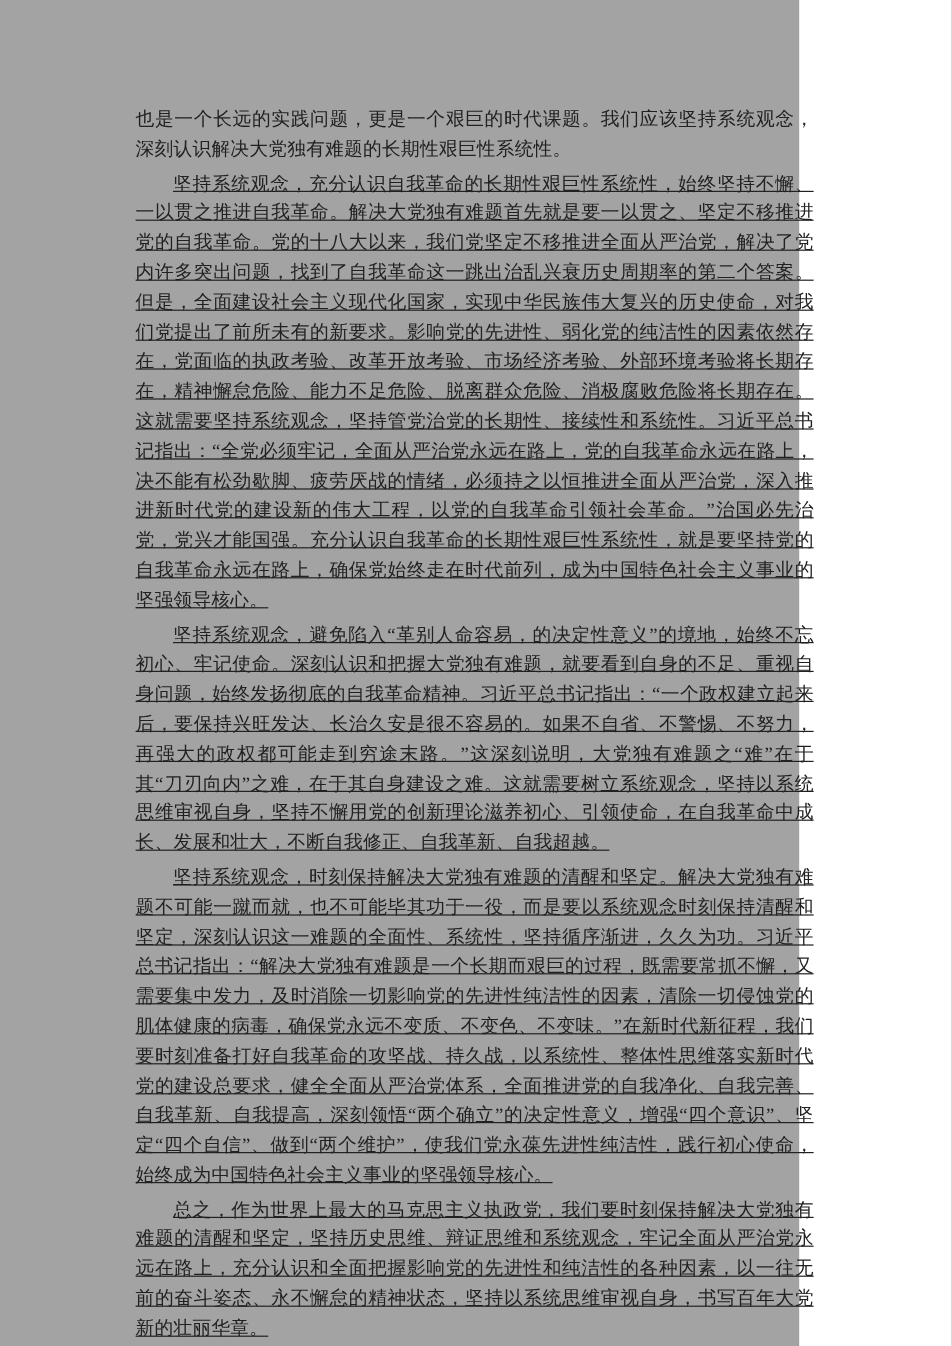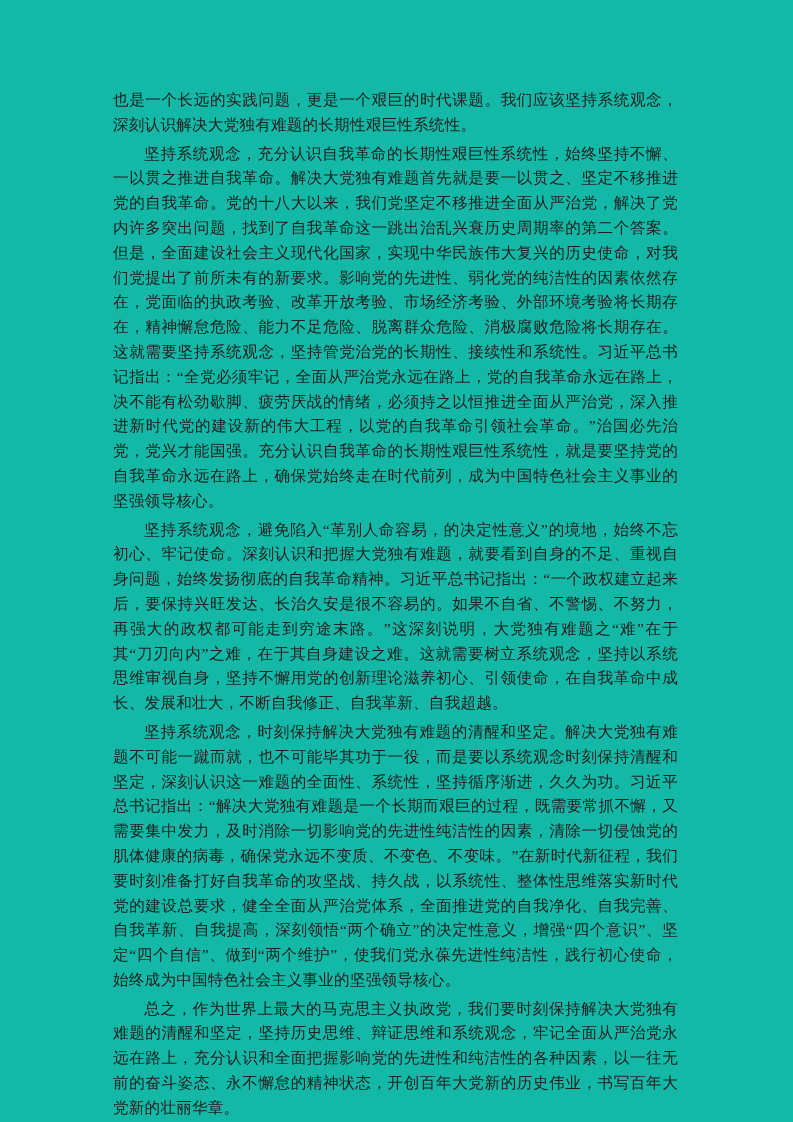--- a/index.html
+++ b/index.html
@@ -7,48 +7,49 @@
     padding: 0;
   }
   body {
     width: 793px;
     height: 1122px;
     background: #ffffff;
     overflow: hidden;
   }
   .page {
     position: relative;
-    width: 793px;
+    width: 666px;
     height: 1122px;
-    background: #14b8a6;
+    background: #a3a3a3;
     font-family: "Liberation Serif", "DejaVu Serif", serif;
   }
   .text-block {
     position: absolute;
     left: 113px;
     top: 88px;
     width: 565px;
     font-size: 15.6px;
     line-height: 24.8px;
     color: #212121;
     text-align: justify;
     letter-spacing: 0.2px;
   }
   .text-block p {
     margin: 0 0 4px 0;
     word-break: break-all;
   }
   .text-block p.indent {
     text-indent: 2em;
+    text-decoration: underline;
   }
 </style>
 </head>
 <body>
 
 <div class="page">
   <div class="text-block">
     <p>也是一个长远的实践问题，更是一个艰巨的时代课题。我们应该坚持系统观念，深刻认识解决大党独有难题的长期性艰巨性系统性。</p>
     <p class="indent">坚持系统观念，充分认识自我革命的长期性艰巨性系统性，始终坚持不懈、一以贯之推进自我革命。解决大党独有难题首先就是要一以贯之、坚定不移推进党的自我革命。党的十八大以来，我们党坚定不移推进全面从严治党，解决了党内许多突出问题，找到了自我革命这一跳出治乱兴衰历史周期率的第二个答案。但是，全面建设社会主义现代化国家，实现中华民族伟大复兴的历史使命，对我们党提出了前所未有的新要求。影响党的先进性、弱化党的纯洁性的因素依然存在，党面临的执政考验、改革开放考验、市场经济考验、外部环境考验将长期存在，精神懈怠危险、能力不足危险、脱离群众危险、消极腐败危险将长期存在。这就需要坚持系统观念，坚持管党治党的长期性、接续性和系统性。习近平总书记指出：“全党必须牢记，全面从严治党永远在路上，党的自我革命永远在路上，决不能有松劲歇脚、疲劳厌战的情绪，必须持之以恒推进全面从严治党，深入推进新时代党的建设新的伟大工程，以党的自我革命引领社会革命。”治国必先治党，党兴才能国强。充分认识自我革命的长期性艰巨性系统性，就是要坚持党的自我革命永远在路上，确保党始终走在时代前列，成为中国特色社会主义事业的坚强领导核心。</p>
     <p class="indent">坚持系统观念，避免陷入“革别人命容易，的决定性意义”的境地，始终不忘初心、牢记使命。深刻认识和把握大党独有难题，就要看到自身的不足、重视自身问题，始终发扬彻底的自我革命精神。习近平总书记指出：“一个政权建立起来后，要保持兴旺发达、长治久安是很不容易的。如果不自省、不警惕、不努力，再强大的政权都可能走到穷途末路。”这深刻说明，大党独有难题之“难”在于其“刀刃向内”之难，在于其自身建设之难。这就需要树立系统观念，坚持以系统思维审视自身，坚持不懈用党的创新理论滋养初心、引领使命，在自我革命中成长、发展和壮大，不断自我修正、自我革新、自我超越。</p>
     <p class="indent">坚持系统观念，时刻保持解决大党独有难题的清醒和坚定。解决大党独有难题不可能一蹴而就，也不可能毕其功于一役，而是要以系统观念时刻保持清醒和坚定，深刻认识这一难题的全面性、系统性，坚持循序渐进，久久为功。习近平总书记指出：“解决大党独有难题是一个长期而艰巨的过程，既需要常抓不懈，又需要集中发力，及时消除一切影响党的先进性纯洁性的因素，清除一切侵蚀党的肌体健康的病毒，确保党永远不变质、不变色、不变味。”在新时代新征程，我们要时刻准备打好自我革命的攻坚战、持久战，以系统性、整体性思维落实新时代党的建设总要求，健全全面从严治党体系，全面推进党的自我净化、自我完善、自我革新、自我提高，深刻领悟“两个确立”的决定性意义，增强“四个意识”、坚定“四个自信”、做到“两个维护”，使我们党永葆先进性纯洁性，践行初心使命，始终成为中国特色社会主义事业的坚强领导核心。</p>
-    <p class="indent">总之，作为世界上最大的马克思主义执政党，我们要时刻保持解决大党独有难题的清醒和坚定，坚持历史思维、辩证思维和系统观念，牢记全面从严治党永远在路上，充分认识和全面把握影响党的先进性和纯洁性的各种因素，以一往无前的奋斗姿态、永不懈怠的精神状态，开创百年大党新的历史伟业，书写百年大党新的壮丽华章。</p>
+    <p class="indent">总之，作为世界上最大的马克思主义执政党，我们要时刻保持解决大党独有难题的清醒和坚定，坚持历史思维、辩证思维和系统观念，牢记全面从严治党永远在路上，充分认识和全面把握影响党的先进性和纯洁性的各种因素，以一往无前的奋斗姿态、永不懈怠的精神状态，坚持以系统思维审视自身，书写百年大党新的壮丽华章。</p>
   </div>
 </div>
 
 </body></html>

